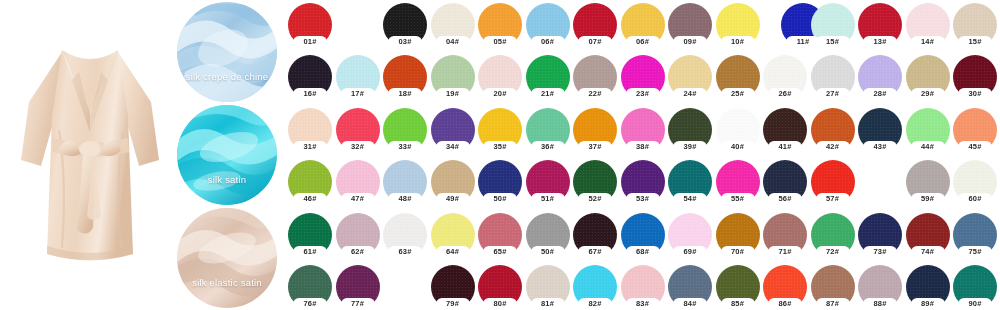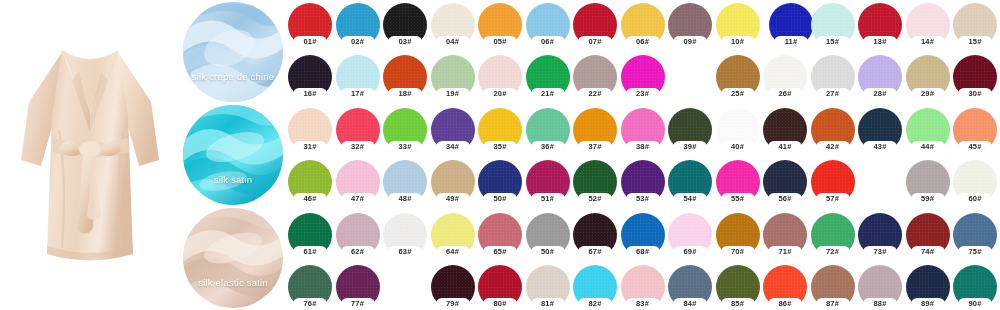--- a/index.html
+++ b/index.html
@@ -20,21 +20,21 @@
   }
   .robe{
     position:absolute;left:50%;top:50%;
     transform:translate(-50%,-50%);
     width:150px;height:270px;
   }
   .robe svg{display:block;width:150px;height:270px;}
 
   
   .fabric-panel{
-    position:absolute;left:180px;top:0;width:105px;height:246px;
+    position:absolute;left:174px;top:0;width:105px;height:246px;
   }
   .fabric-item{
     position:absolute;left:3px;width:100px;height:100px;
   }
   .fabric-circle{
     position:absolute;left:0;top:0;width:100px;height:100px;
     border-radius:50%;overflow:hidden;
   }
   .fabric-circle .tex{position:absolute;inset:0;}
   .fabric-label{
@@ -211,24 +211,20 @@
     </div>
 
   </div>
 
   <div class="swatch-panel">
     <div class="swatch-grid" id="swatch-grid">
         <div class="swatch" style="left: 3px; top: 3px;">
           <div class="swatch-circle" style="background: rgb(216, 35, 42);"></div>
           <div class="swatch-label">01#</div>
         </div>
-        <div class="swatch" style="left: 50.5px; top: 3px;">
-          <div class="swatch-circle" style="background: rgb(42, 159, 205);"></div>
-          <div class="swatch-label">02#</div>
-        </div>
         <div class="swatch" style="left: 98px; top: 3px;">
           <div class="swatch-circle" style="background: rgb(29, 29, 29);"></div>
           <div class="swatch-label">03#</div>
         </div>
         <div class="swatch" style="left: 145.5px; top: 3px;">
           <div class="swatch-circle" style="background: rgb(239, 233, 220);"></div>
           <div class="swatch-label">04#</div>
         </div>
         <div class="swatch" style="left: 193px; top: 3px;">
           <div class="swatch-circle" style="background: rgb(244, 160, 50);"></div>
@@ -247,21 +243,21 @@
           <div class="swatch-label">06#</div>
         </div>
         <div class="swatch" style="left: 383px; top: 3px;">
           <div class="swatch-circle" style="background: rgb(138, 107, 114);"></div>
           <div class="swatch-label">09#</div>
         </div>
         <div class="swatch" style="left: 430.5px; top: 3px;">
           <div class="swatch-circle" style="background: rgb(246, 233, 92);"></div>
           <div class="swatch-label">10#</div>
         </div>
-        <div class="swatch" style="left: 484px; top: 3px;">
+        <div class="swatch" style="left: 496px; top: 3px;">
           <div class="swatch-circle" style="background: rgb(26, 35, 184);"></div>
           <div class="swatch-label">11#</div>
         </div>
         <div class="swatch" style="left: 525.5px; top: 3px;">
           <div class="swatch-circle" style="background: rgb(201, 238, 232);"></div>
           <div class="swatch-label">15#</div>
         </div>
         <div class="swatch" style="left: 573px; top: 3px;">
           <div class="swatch-circle" style="background: rgb(196, 24, 47);"></div>
           <div class="swatch-label">13#</div>
@@ -299,20 +295,24 @@
           <div class="swatch-label">21#</div>
         </div>
         <div class="swatch" style="left: 288px; top: 55.4px;">
           <div class="swatch-circle" style="background: rgb(178, 157, 152);"></div>
           <div class="swatch-label">22#</div>
         </div>
         <div class="swatch" style="left: 335.5px; top: 55.4px;">
           <div class="swatch-circle" style="background: rgb(236, 24, 192);"></div>
           <div class="swatch-label">23#</div>
         </div>
+        <div class="swatch" style="left: 383px; top: 55.4px;">
+          <div class="swatch-circle" style="background: rgb(236, 213, 154);"></div>
+          <div class="swatch-label">24#</div>
+        </div>
         <div class="swatch" style="left: 430.5px; top: 55.4px;">
           <div class="swatch-circle" style="background: rgb(176, 123, 56);"></div>
           <div class="swatch-label">25#</div>
         </div>
         <div class="swatch" style="left: 478px; top: 55.4px;">
           <div class="swatch-circle" style="background: rgb(246, 244, 241);"></div>
           <div class="swatch-label">26#</div>
         </div>
         <div class="swatch" style="left: 525.5px; top: 55.4px;">
           <div class="swatch-circle" style="background: rgb(220, 220, 220);"></div>

